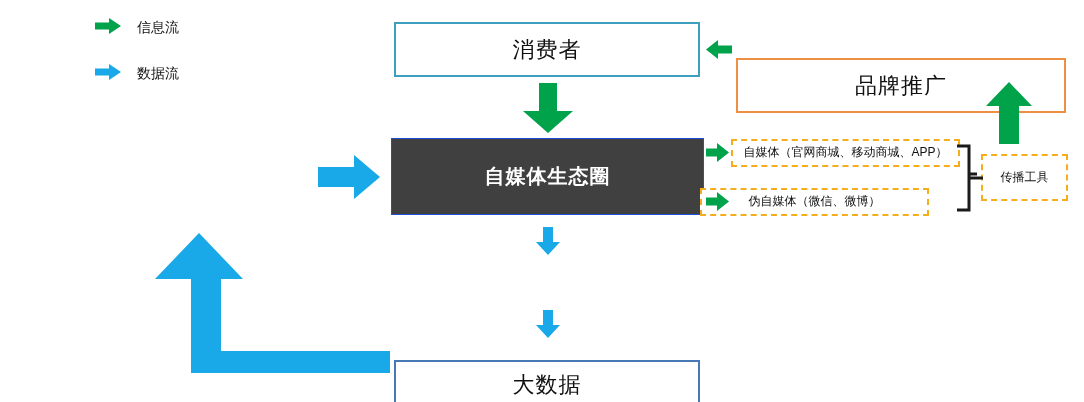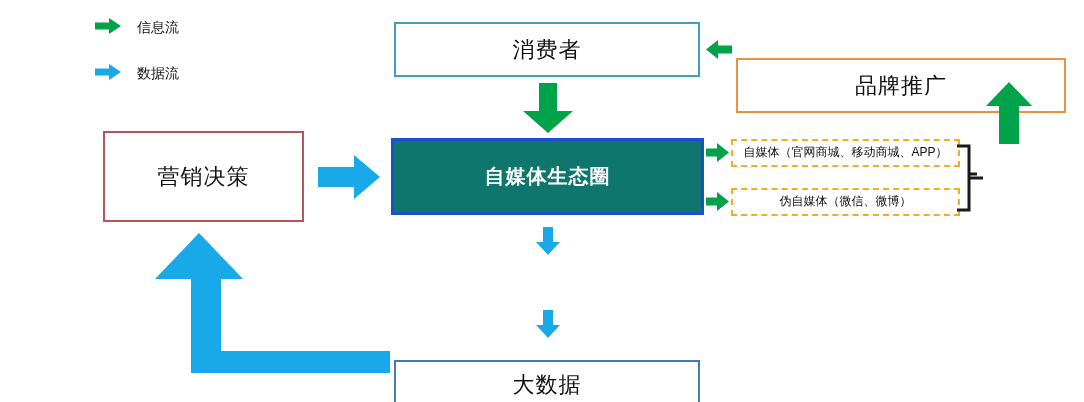--- a/index.html
+++ b/index.html
@@ -57,22 +57,22 @@
   .box-brand {
     border: 2px solid #ed9043;
   }
   .box-marketing {
     border: 2px solid #b4555c;
   }
   .box-bigdata {
     border: 2px solid #4779b6;
   }
   .box-eco {
-    border: 3px solid #1d4ed8;
-    background: #0f766e;
+    border: 1px solid #1d4ed8;
+    background: #404040;
     color: #ffffff;
     font-weight: bold;
   }
   .box-dashed {
     border: 2px dashed #f5ae1b;
     background: #ffffff;
   }
 
   .t-big   { font-size: 22px; color: #111111; letter-spacing: 1px; }
   .t-eco   { font-size: 20px; color: #ffffff; letter-spacing: 1px; }
@@ -106,36 +106,36 @@
   </div>
 
   <div class="node box-consumer" style="left:394px; top:22px; width:306px; height:55px;">
     <span class="node-label t-big">消费者</span>
   </div>
 
   <div class="node box-brand" style="left:736px; top:22px; width:330px; height:55px;margin-top:36px;">
     <span class="node-label t-big">品牌推广</span>
   </div>
 
-  <div class="node box-marketing" style="left:103px; top:131px; width:201px; height:91px;">
-    <span class="node-label t-big">营销决策</span>
-  </div>
 
   <div class="node box-eco" style="left:391px; top:138px; width:313px; height:77px;">
     <span class="node-label t-eco">自媒体生态圈</span>
   </div>
 
   <div class="node box-dashed" style="left:731px; top:139px; width:229px; height:28px;">
     <span class="node-label t-small">自媒体（官网商城、移动商城、APP）</span>
   </div>
 
-  <div class="node box-dashed" style="left:731px; top:188px; width:229px; height:28px;">
+  <div class="node box-dashed" style="left:700px; top:188px; width:229px; height:28px;">
     <span class="node-label t-small">伪自媒体（微信、微博）</span>
   </div>
 
+  <div class="node box-dashed" style="left:981px; top:154px; width:87px; height:47px;">
+    <span class="node-label t-small">传播工具</span>
+  </div>
 
 
   <div class="node box-bigdata" style="left:394px; top:360px; width:306px; height:50px;">
     <span class="node-label t-big">大数据</span>
   </div>
 
   <div class="arrow" style="left:706px; top:40px;">
     <svg width="26" height="19" viewBox="0 0 26 19">
       <path d="M26 5.5 H12 V0 L0 9.5 L12 19 V13.5 H26 Z" fill="#00a24a"></path>
     </svg>

